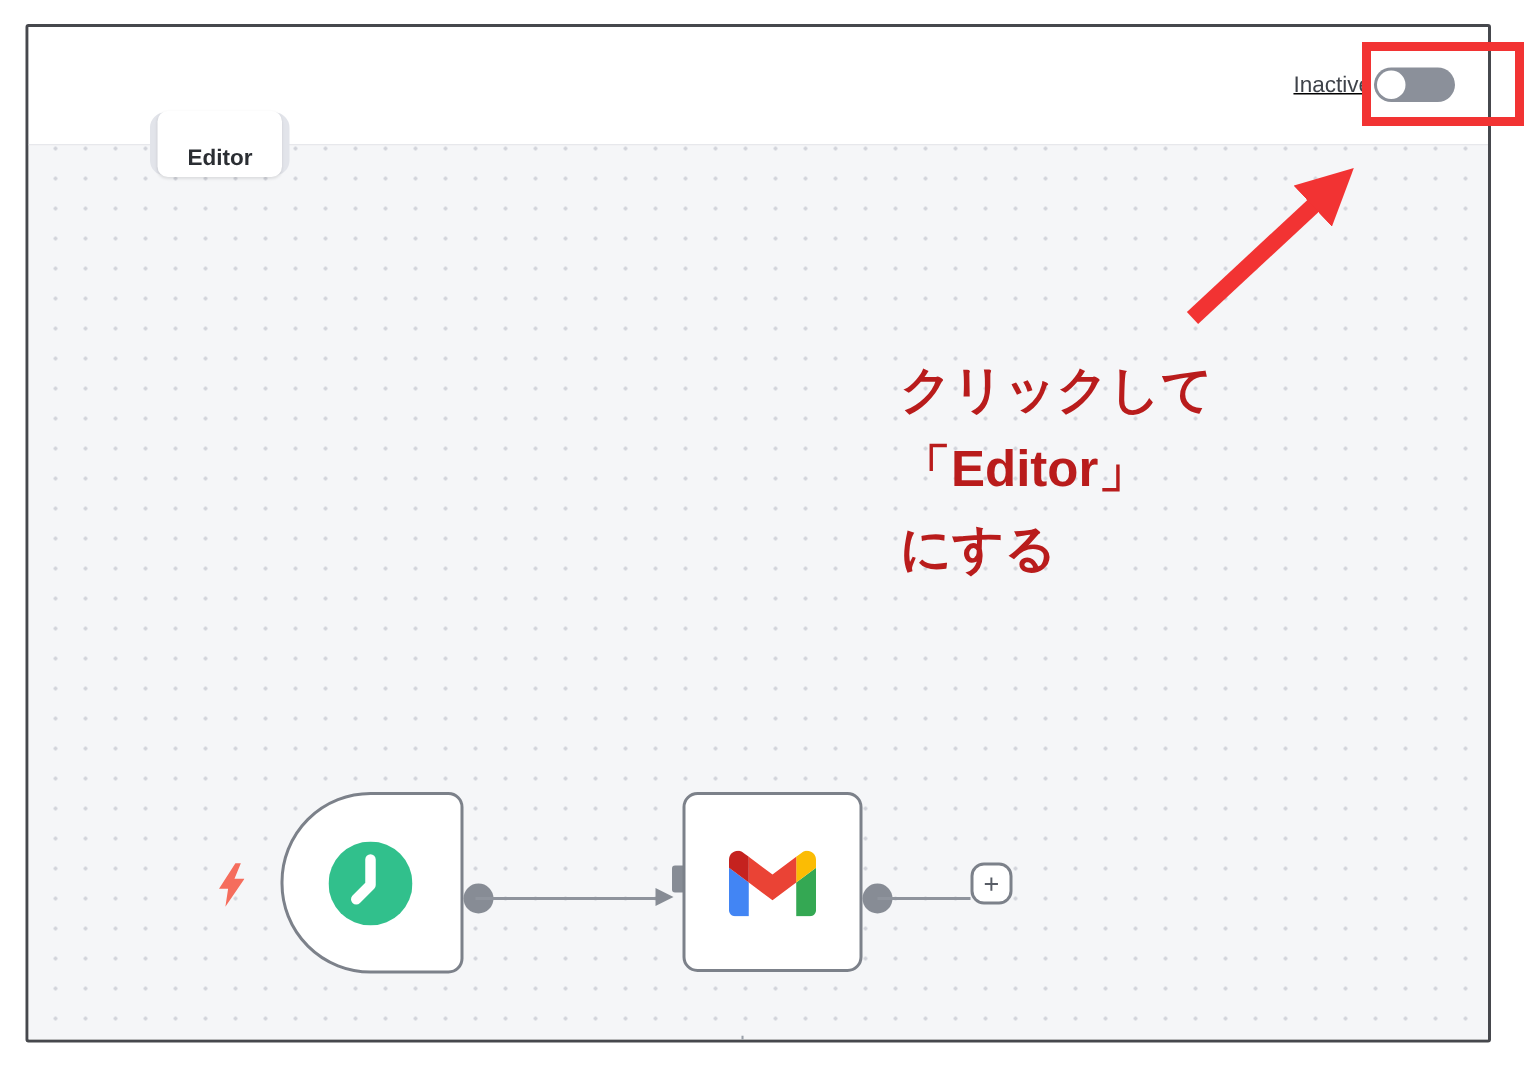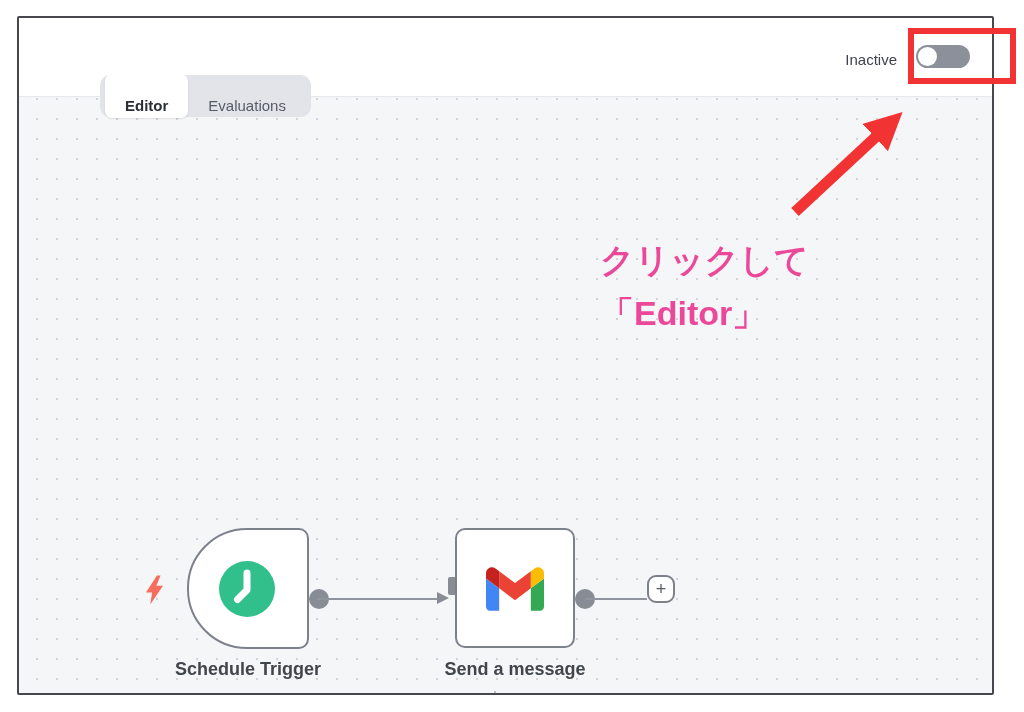--- a/index.html
+++ b/index.html
@@ -24,21 +24,21 @@
     position:absolute; left:81px; top:57px; height:42px;
     display:flex; align-items:center; padding:5px;
     background:#e2e4ea; border-radius:10px; z-index:5;
   }
   .tab { padding:16px 20px; height:44px; line-height:32px; font-size:15px;
          color:#565c66; border-radius:7px; white-space:nowrap; cursor:default; }
   .tab.active { background:#ffffff; color:#2b2e33; font-weight:bold;
                 box-shadow:0 1px 2px rgba(0,0,0,0.10); }
   
   .activation { position:absolute; top:27px; right:22px; display:flex;
-                align-items:flex-end; gap:19px; z-index:5; }
+                align-items:center; gap:2px; z-index:5;text-decoration:underline; }
   .activation-label { font-size:15px; color:#3f434a; }
   .toggle { position:relative; width:54px; height:23px; border-radius:12px;
             background:#8b909a; }
   .toggle-knob { position:absolute; left:2px; top:2px; width:19px; height:19px;
                  border-radius:50%; background:#ffffff; }
   
   .node { position:absolute; background:#ffffff; border:2.5px solid #7c818a; }
   .node-trigger { left:168px; top:431px; width:122px; height:121px;
                   border-radius:60px 10px 10px 60px; }
   .node-square { left:436px; top:431px; width:120px; height:120px;
@@ -66,21 +66,21 @@
           font-size:18px; font-weight:bold; color:#41454c; white-space:nowrap; }
   .node-label-1 { left:229px; }
   .node-label-2 { left:496px; }
   .node-sublabel { position:absolute; top:591px; left:496px; transform:translateX(-50%);
           font-size:15px; color:#9aa0a9; white-space:nowrap; }
   
   .anno-rect { position:absolute; left:908px; top:28px; width:108px; height:56px;
           border:6px solid #f23333; z-index:20; }
   .anno-arrow { position:absolute; left:775px; top:95px; z-index:20; }
   .anno-text { position:absolute; left:600px; top:234px; z-index:20;
-          color:#ec4899; font-size:34px; font-weight:bold; line-height:53px;
+          color:#b91c1c; font-size:34px; font-weight:bold; line-height:53px;
           white-space:nowrap; }
 </style>
 </head>
 <body>
 
 <div class="frame">
   <div class="canvas">
 
     <svg class="bolt" viewBox="0 0 14 24">
       <path d="M9 0 L0 14 L5 14 L3.5 24 L14 8.5 L8.5 8.5 L12 0 Z" fill="#f56d5d"></path>
@@ -103,30 +103,27 @@
       <path fill="#34a853" d="M120 108h14c3.32 0 6-2.69 6-6V59l-20 15"></path>
       <path fill="#fbbc04" d="M120 48v26l20-15v-8c0-7.42-8.47-11.65-14.4-7.2"></path>
       <path fill="#ea4335" d="M72 74V48l24 18 24-18v26L96 92"></path>
       <path fill="#c5221f" d="M52 51v8l20 15V48l-5.6-4.2c-5.94-4.45-14.4-.22-14.4 7.2"></path>
     </svg>
     <div class="port port-2"></div>
 
     <div class="wire wire-2"></div>
     <div class="add-node-btn">+</div>
 
-    <div class="node-label node-label-1">Schedule Trigger</div>
-    <div class="node-label node-label-2">Send a message</div>
     <div class="node-sublabel">send: message</div>
   </div>
 
   <div class="header"></div>
 
   <div class="tabbar">
     <div class="tab active">Editor</div>
-    <div class="tab">Evaluations</div>
   </div>
 
   <div class="activation">
     <span class="activation-label">Inactive</span>
     <div class="toggle">
       <div class="toggle-knob"></div>
     </div>
   </div>
 </div>
 
@@ -137,13 +134,14 @@
     <marker id="ah" markerWidth="3.4" markerHeight="3.4" refX="0.6" refY="1.7" orient="auto">
       <path d="M0,0 L3.4,1.7 L0,3.4 Z" fill="#f23333"></path>
     </marker>
   </defs>
   <line x1="20" y1="117" x2="105" y2="38" stroke="#f23333" stroke-width="11" marker-end="url(#ah)"></line>
 </svg>
 
 <div class="anno-text">
   <div>クリックして</div>
   <div>「Editor」</div>
+  <div>にする</div>
 </div>
 
 </body></html>

